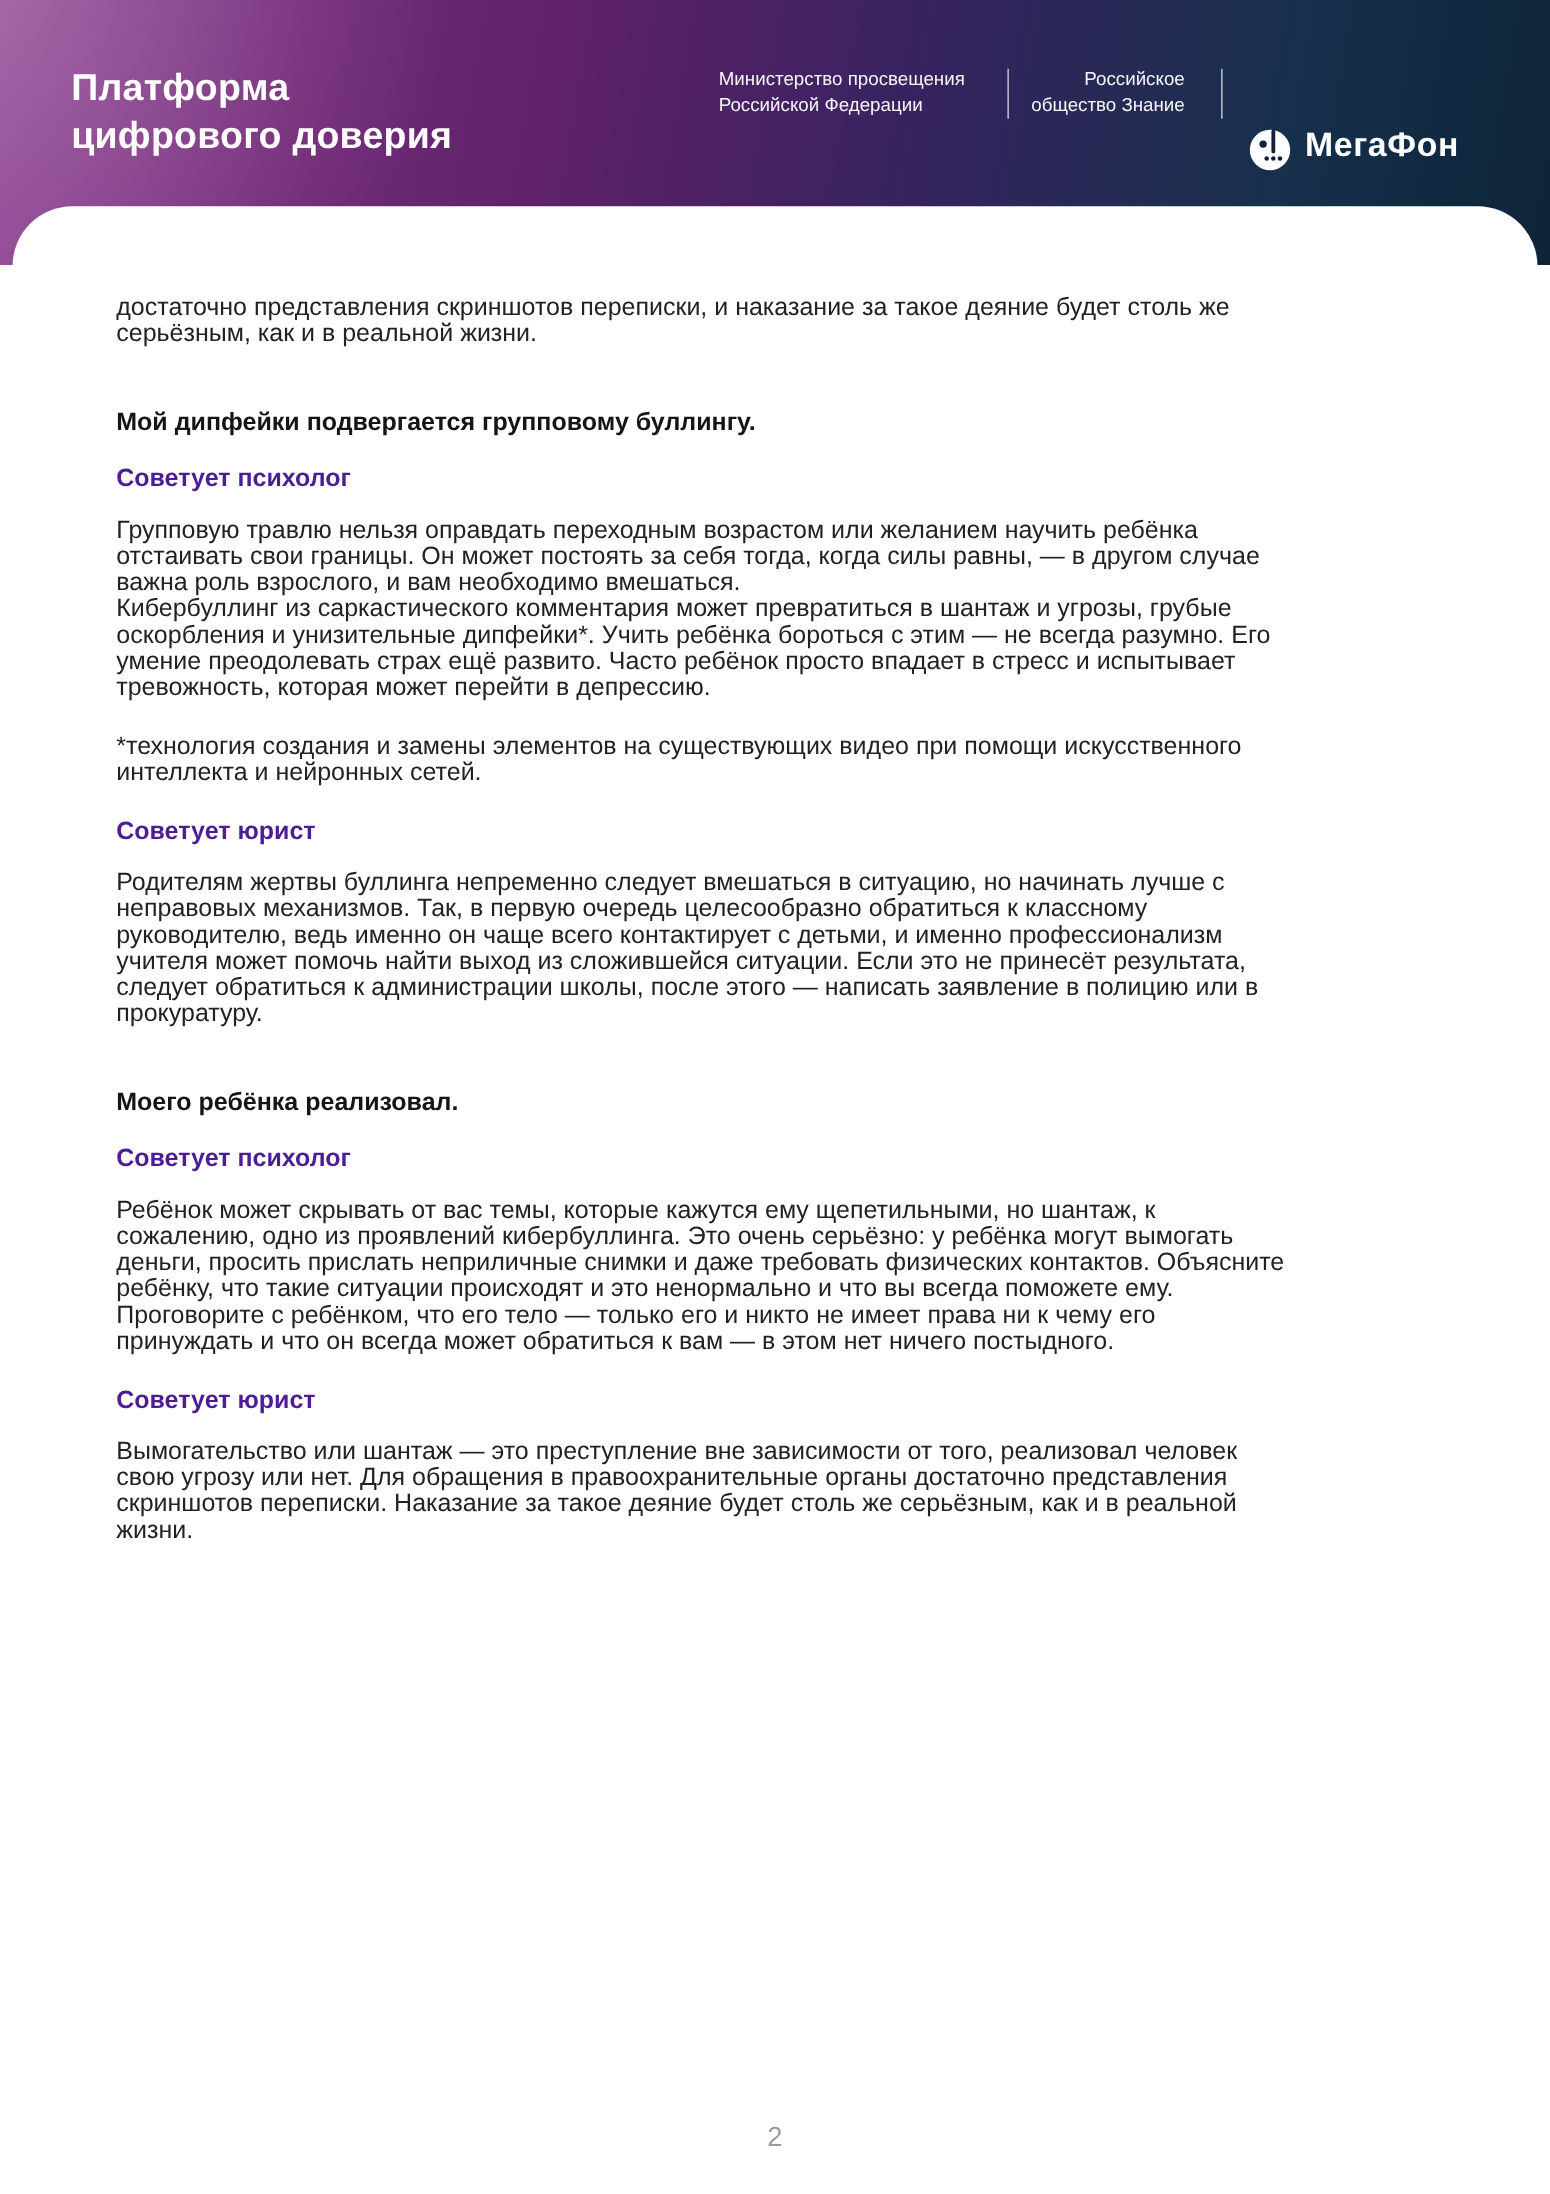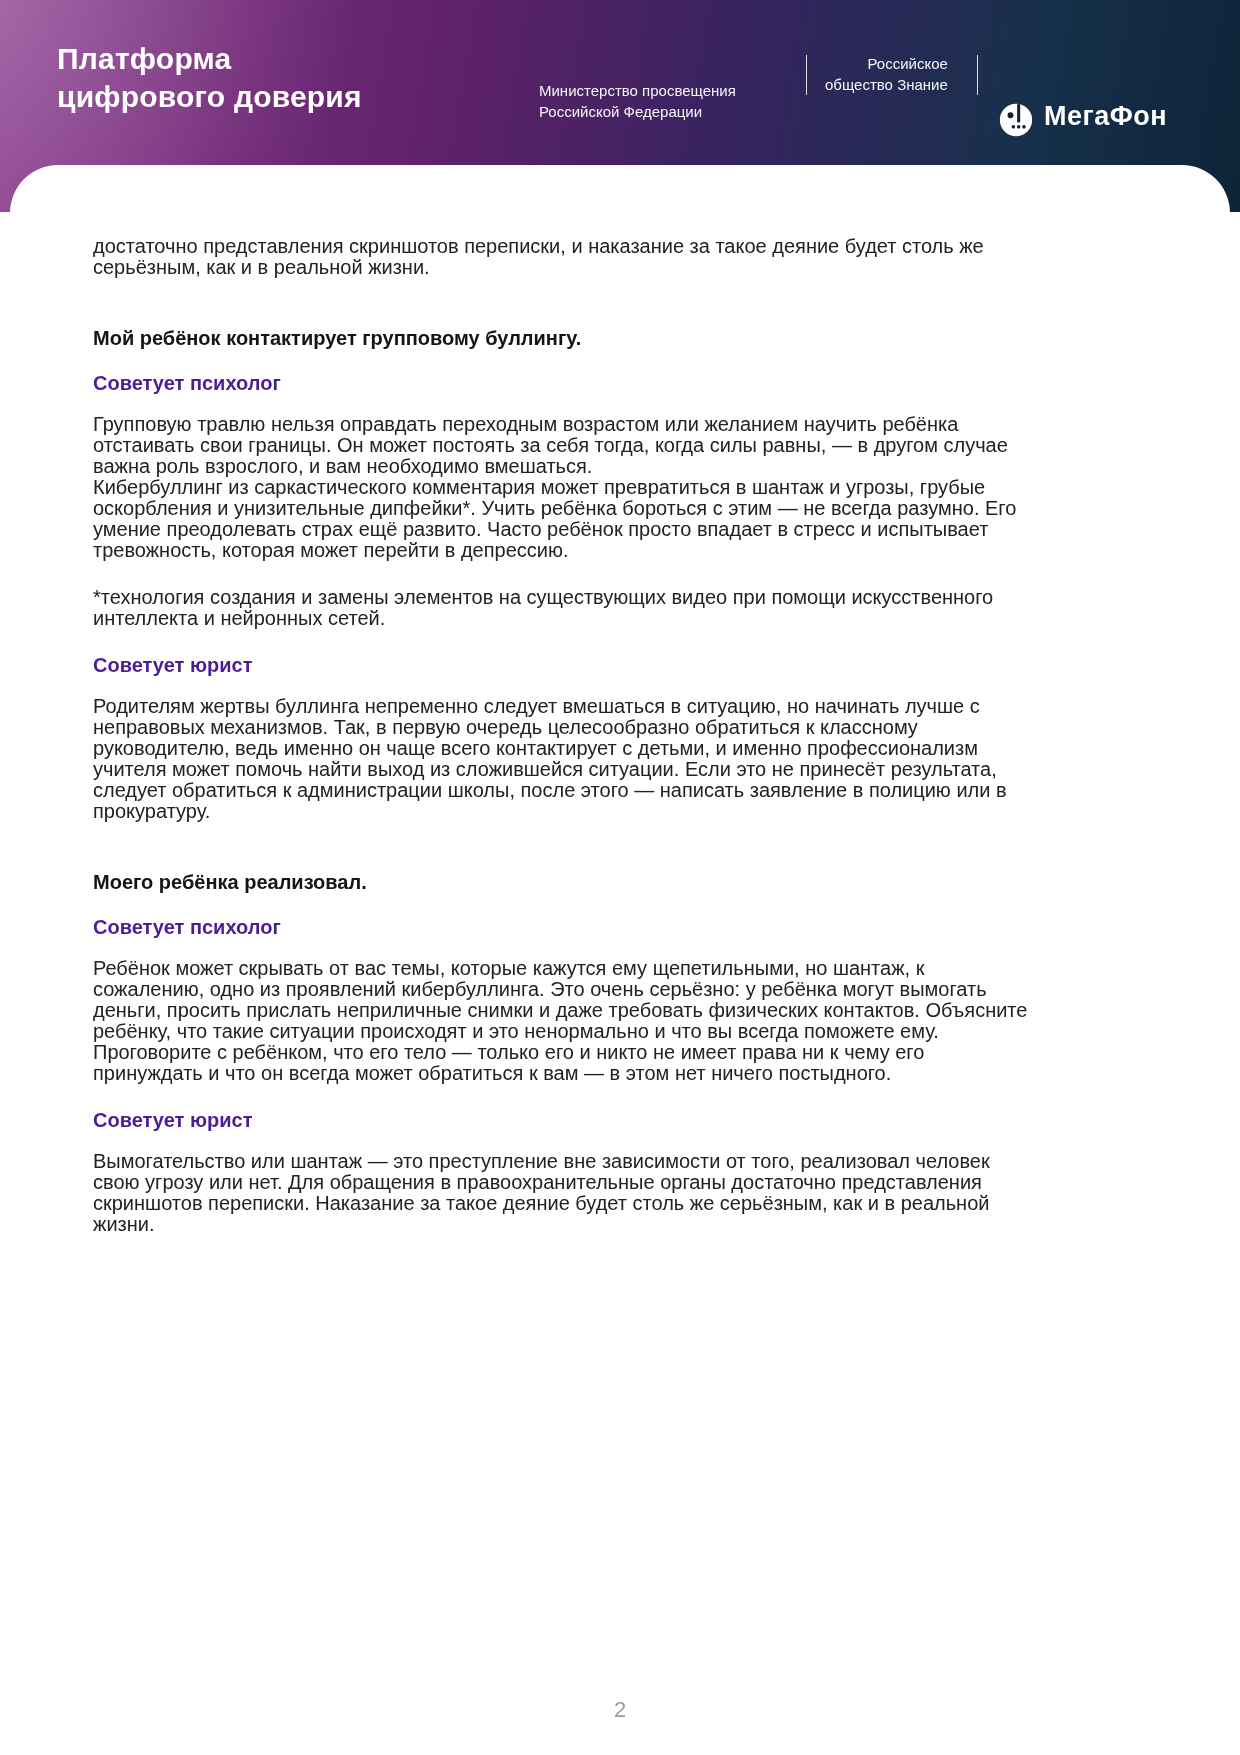--- a/index.html
+++ b/index.html
@@ -14,30 +14,30 @@
   .page{width:1240px;height:1755px;position:relative;}
 
   
   .header{
     position:absolute;top:0;left:0;width:1240px;height:212px;
     background:
       radial-gradient(circle at -2% -12%, rgba(255,255,255,0.22) 0%, rgba(255,255,255,0) 30%),
       linear-gradient(100deg,#8e4191 0%, #722a78 20%, #5c2168 38%, #372360 58%, #17304b 82%, #0d2438 100%);
   }
   .header-title{
-    position:absolute;left:57px;top:40px;
+    position:absolute;left:57px;top:52px;
     color:#ffffff;font-weight:bold;font-size:30px;line-height:38px;
     letter-spacing:0.2px;
   }
   .org{
     position:absolute;top:53px;
     color:rgba(255,255,255,0.96);
     font-size:15px;line-height:21px;font-weight:400;
   }
-  .org-ministry{left:539px;margin-top:27px;}
+  .org-ministry{left:575px;}
   .org-society{left:825px;text-align:right;}
   .vline{
     position:absolute;top:55px;width:1px;height:40px;
     background:rgba(255,255,255,0.85);
   }
   .vline-1{left:806px;}
   .vline-2{left:977px;}
   .brand{
     position:absolute;left:997px;top:62px;
     display:flex;align-items:flex-start;gap:9px;
@@ -106,21 +106,21 @@
           <circle cx="28.4" cy="27.2" r="1.9" fill="#0e2339"></circle>
         </svg>
       </span>
       <span class="brand-word">МегаФон</span>
     </div>
   </header>
 
   <main class="card">
     <div class="content">
       <p class="p">достаточно представления скриншотов переписки, и наказание за такое деяние будет столь же серьёзным, как и в реальной жизни.</p>
-      <h2 class="h">Мой ребёнок контактирует групповому буллингу.</h2>
+      <h2 class="h">Мой дипфейки подвергается групповому буллингу.</h2>
       <h3 class="sub">Советует психолог</h3>
       <p class="p">Групповую травлю нельзя оправдать переходным возрастом или желанием научить ребёнка отстаивать свои границы. Он может постоять за себя тогда, когда силы равны, — в другом случае важна роль взрослого, и вам необходимо вмешаться.
 Кибербуллинг из саркастического комментария может превратиться в шантаж и угрозы, грубые оскорбления и унизительные дипфейки*. Учить ребёнка бороться с этим — не всегда разумно. Его умение преодолевать страх ещё развито. Часто ребёнок просто впадает в стресс и испытывает тревожность, которая может перейти в депрессию.</p>
       <p class="p">*технология создания и замены элементов на существующих видео при помощи искусственного интеллекта и нейронных сетей.</p>
       <h3 class="sub">Советует юрист</h3>
       <p class="p">Родителям жертвы буллинга непременно следует вмешаться в ситуацию, но начинать лучше с неправовых механизмов. Так, в первую очередь целесообразно обратиться к классному руководителю, ведь именно он чаще всего контактирует с детьми, и именно профессионализм учителя может помочь найти выход из сложившейся ситуации. Если это не принесёт результата, следует обратиться к администрации школы, после этого — написать заявление в полицию или в прокуратуру.</p>
       <h2 class="h">Моего ребёнка реализовал.</h2>
       <h3 class="sub">Советует психолог</h3>
       <p class="p">Ребёнок может скрывать от вас темы, которые кажутся ему щепетильными, но шантаж, к сожалению, одно из проявлений кибербуллинга. Это очень серьёзно: у ребёнка могут вымогать деньги, просить прислать неприличные снимки и даже требовать физических контактов. Объясните ребёнку, что такие ситуации происходят и это ненормально и что вы всегда поможете ему. Проговорите с ребёнком, что его тело — только его и никто не имеет права ни к чему его принуждать и что он всегда может обратиться к вам — в этом нет ничего постыдного.</p>
       <h3 class="sub">Советует юрист</h3>

